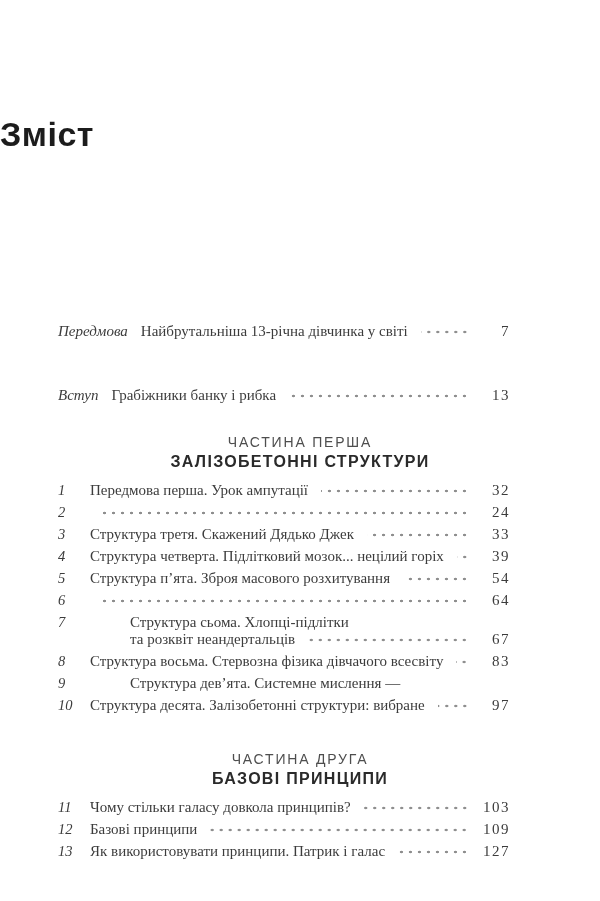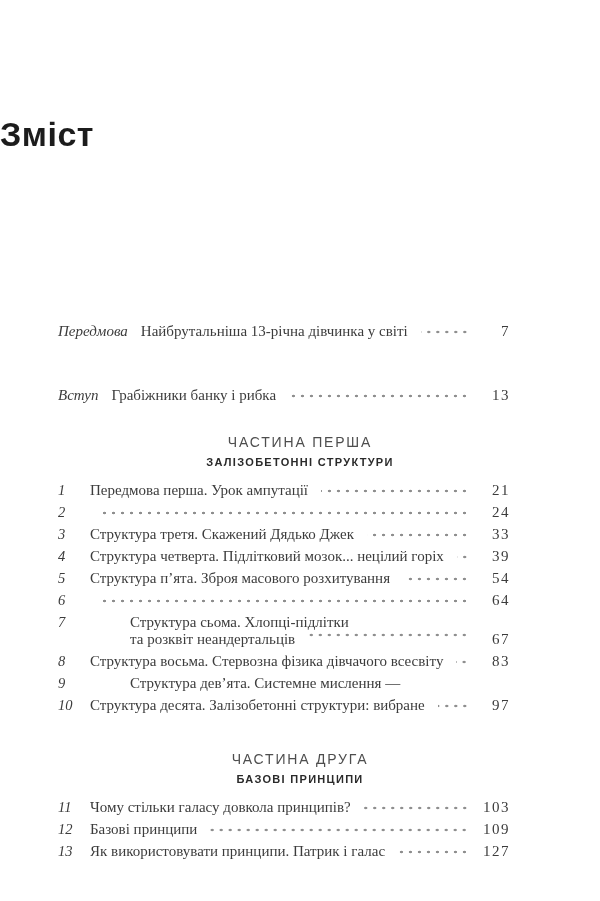--- a/index.html
+++ b/index.html
@@ -52,37 +52,37 @@
   }
   .pg {
     flex: none;
     min-width: 30px;
     text-align: right;
     letter-spacing: 1.5px;
     white-space: nowrap;
   }
   .content { flex: 1 1 auto; display: block; min-width: 0; margin-left: 40px; }
   .l1 { display: block; white-space: nowrap; }
-  .l2row { display: flex; align-items: flex-start; }
+  .l2row { display: flex; align-items: center; }
   .part-kicker {
     margin-top: 31px;
     text-align: center;
     font-family: "Liberation Sans", "DejaVu Sans", sans-serif;
     font-size: 14px;
     line-height: 15px;
     letter-spacing: 1.8px;
     color: #4e4e4e;
   }
   .part2 .part-kicker { margin-top: 38px; }
   .part-name {
     margin-top: 3px;
     margin-bottom: 11px;
     text-align: center;
     font-family: "Liberation Sans", "DejaVu Sans", sans-serif;
-    font-size: 11px;
+    font-size: 16px;
     line-height: 18px;
     font-weight: 700;
     letter-spacing: 1.3px;
     color: #2a2a2a;
   }
 </style>
 </head>
 <body>
 
 <div class="page">
@@ -106,21 +106,21 @@
     </div>
 
     <section class="part">
       <div class="part-kicker">ЧАСТИНА ПЕРША</div>
       <div class="part-name">ЗАЛІЗОБЕТОННІ СТРУКТУРИ</div>
 
       <div class="row chapter">
         <span class="num">1</span>
         <span class="t">Передмова перша. Урок ампутації</span>
         <span class="leader"></span>
-        <span class="pg">21</span>
+        <span class="pg">32</span>
       </div>
 
       <div class="row chapter">
         <span class="num">2</span>
         <span class="leader"></span>
         <span class="pg">24</span>
       </div>
 
       <div class="row chapter">
         <span class="num">3</span>

